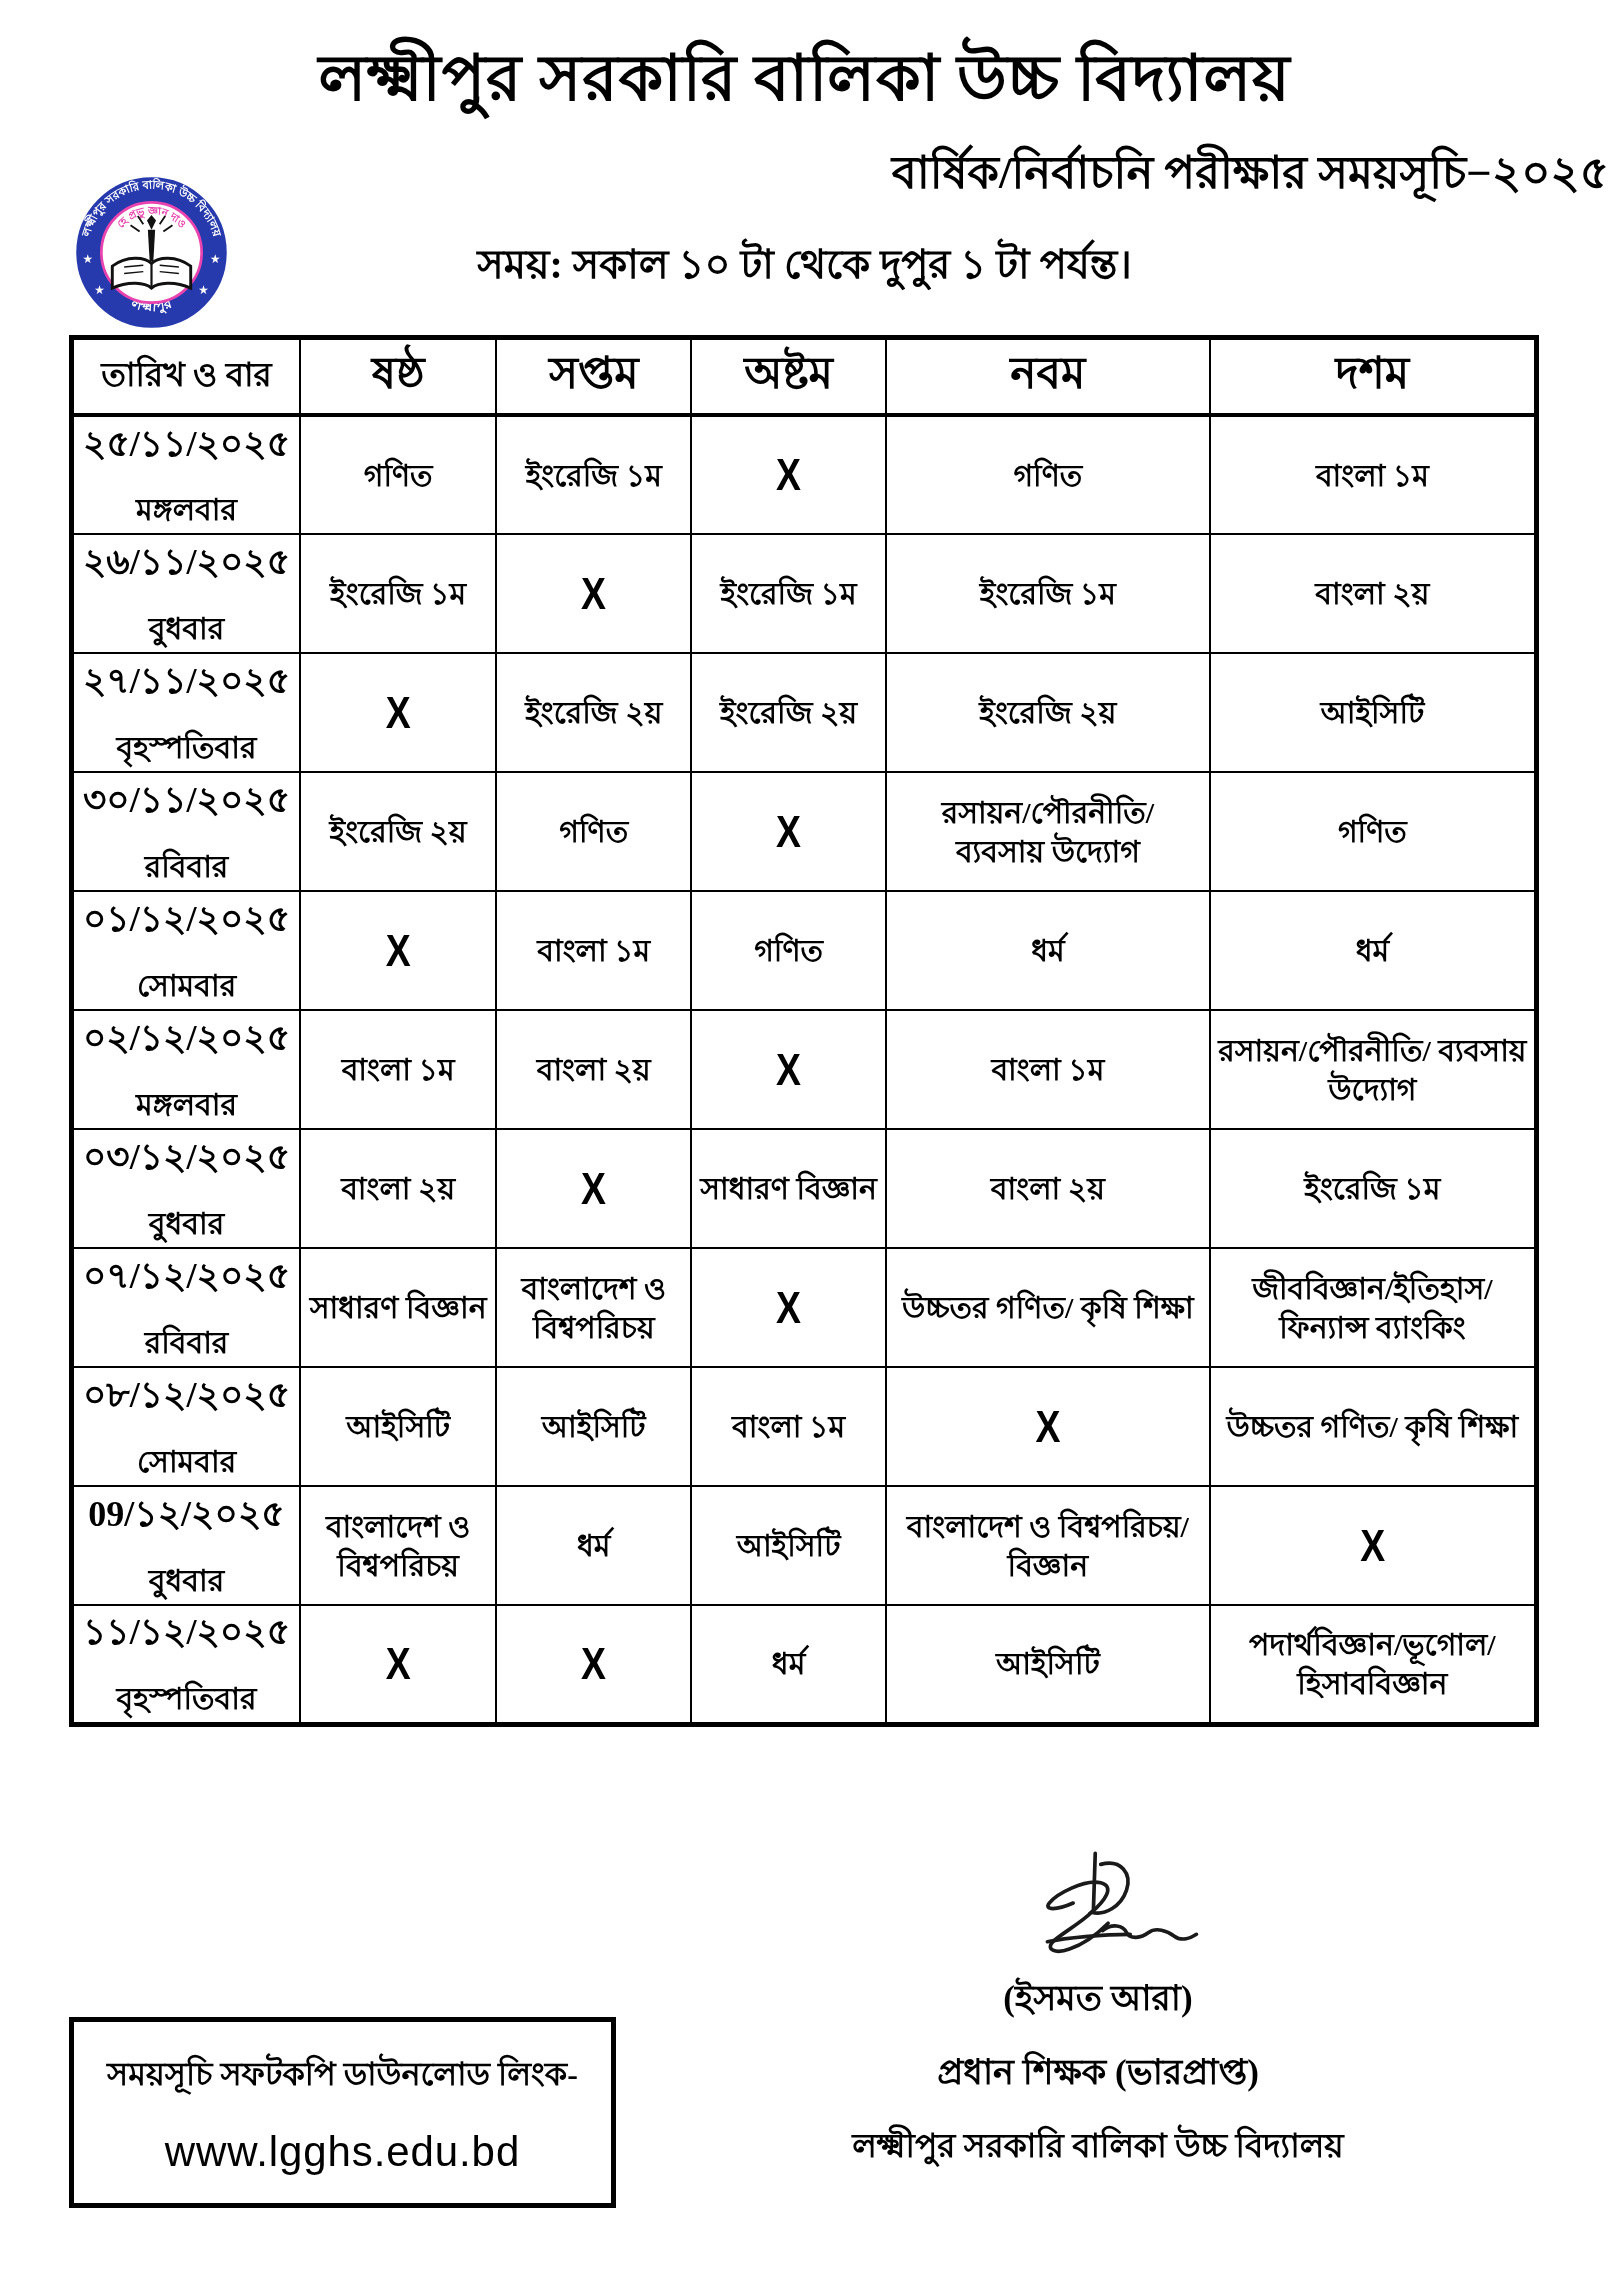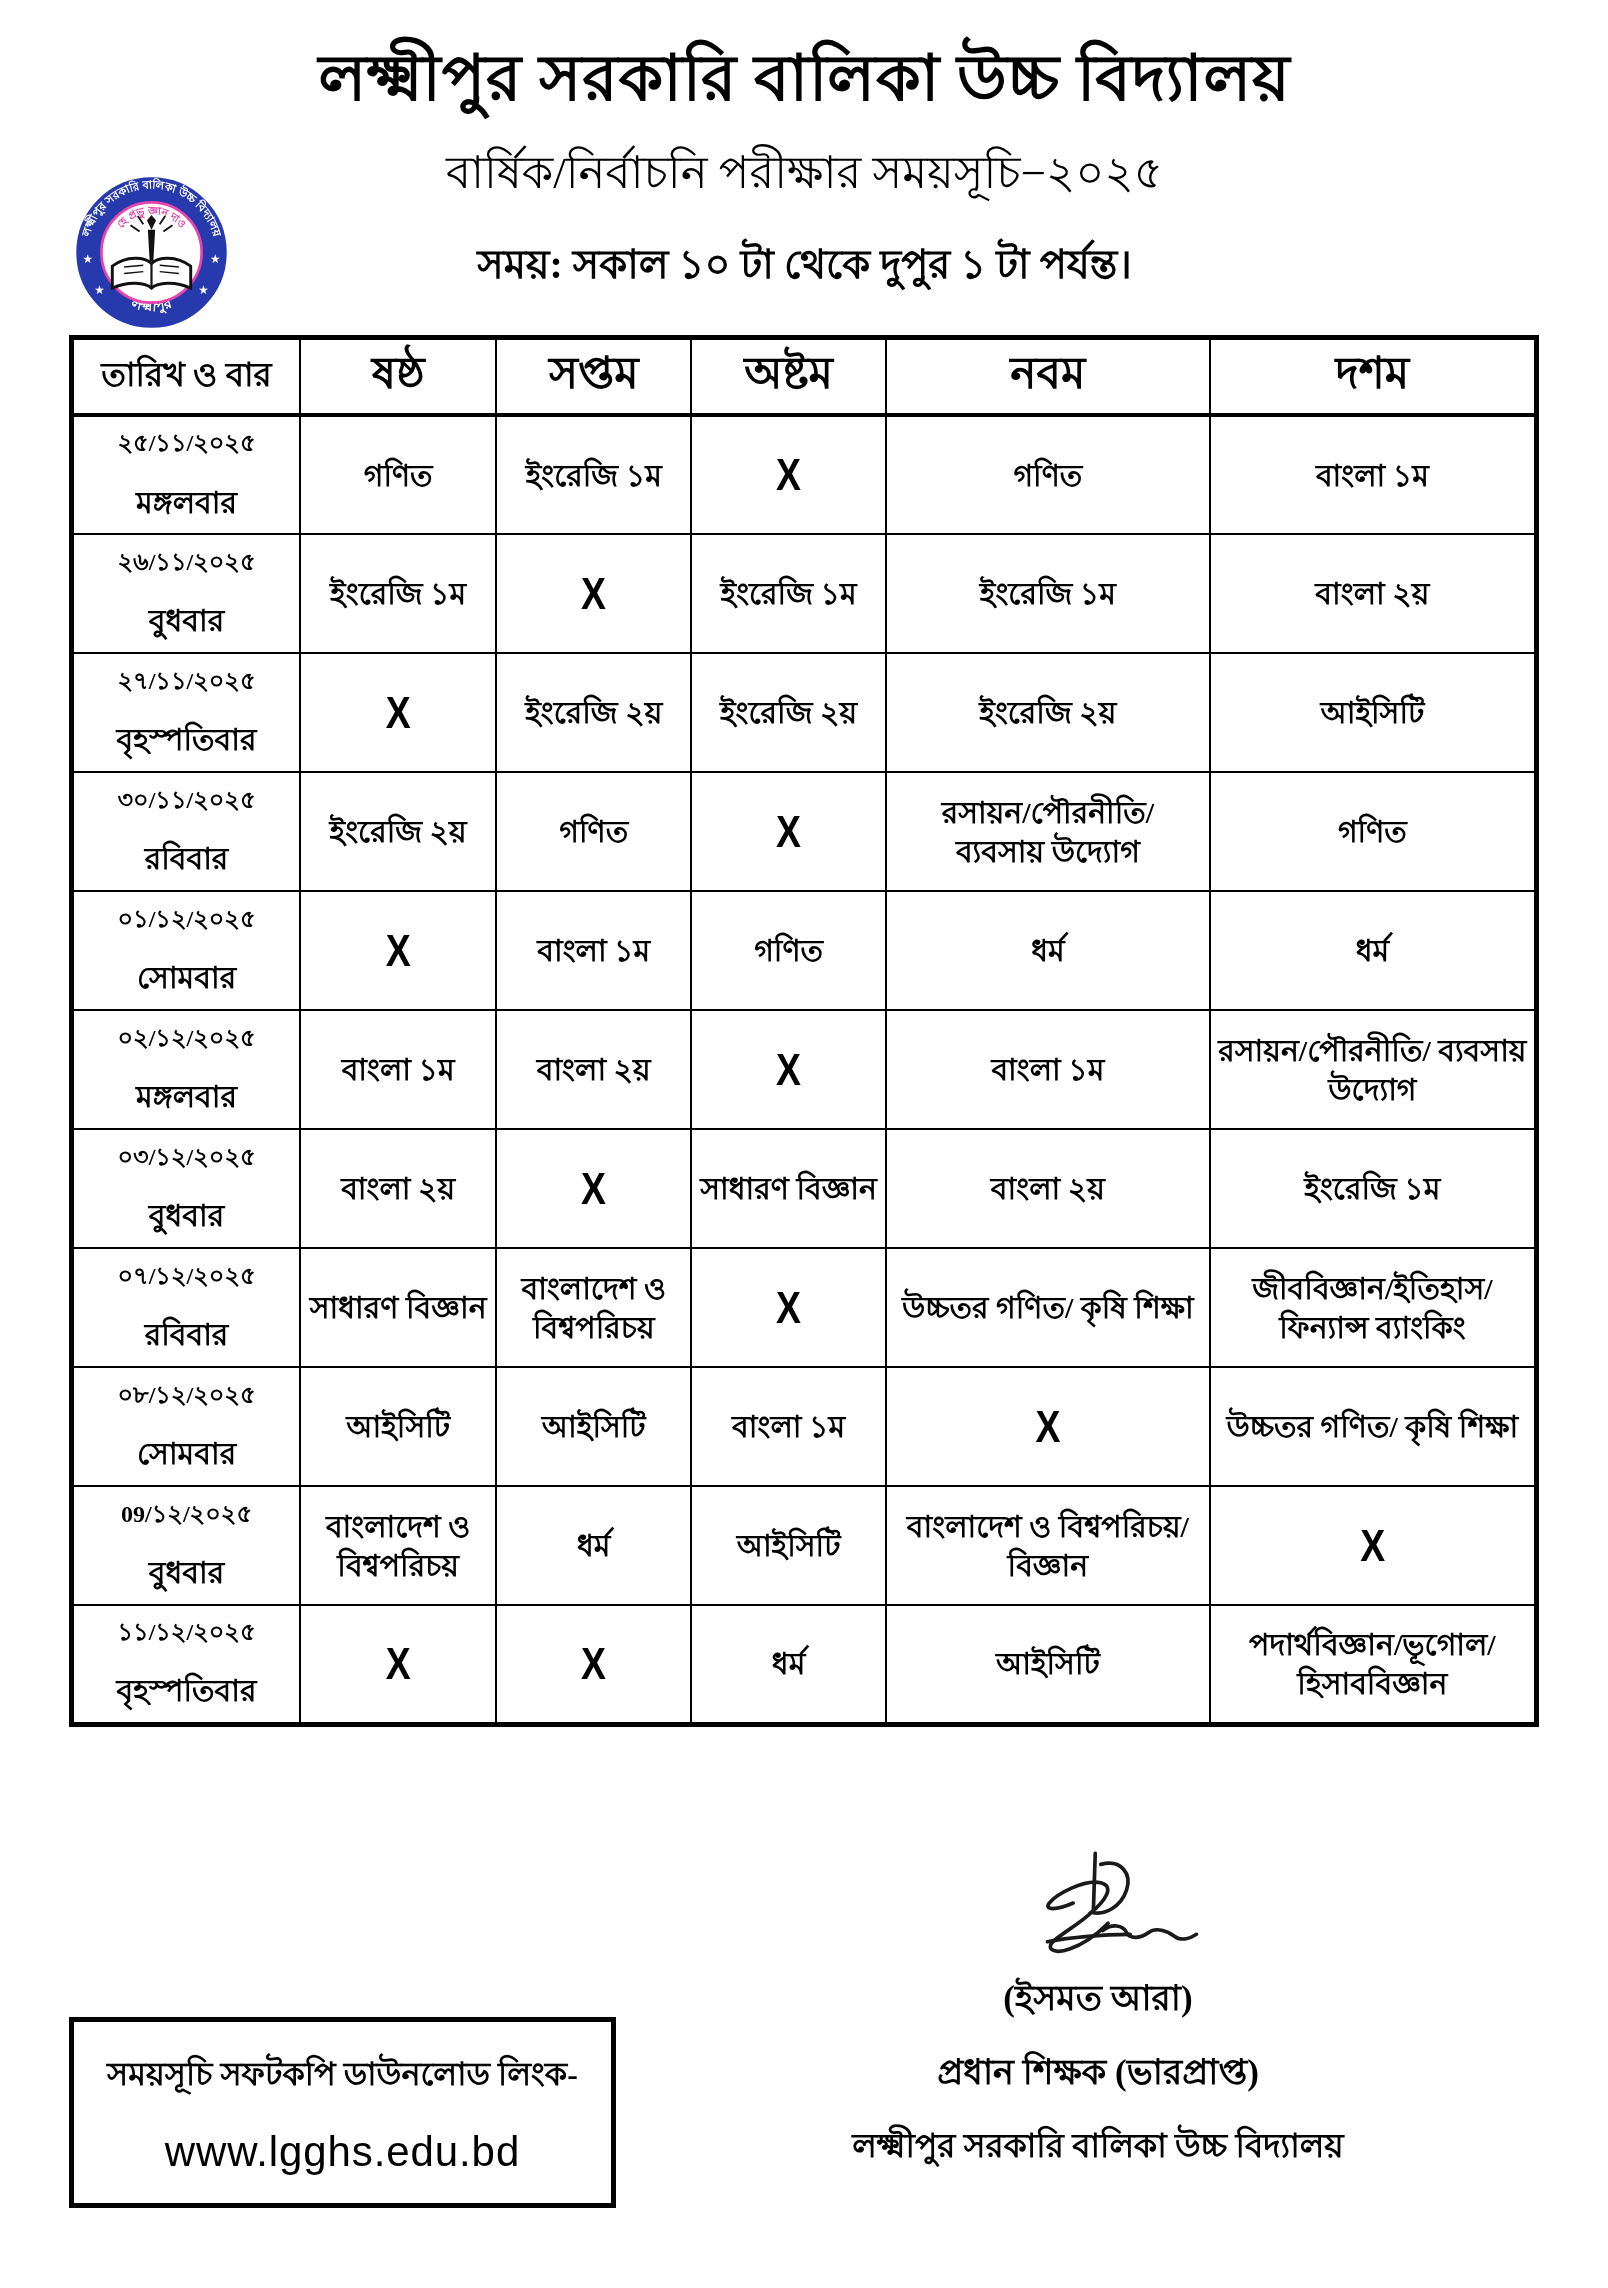--- a/index.html
+++ b/index.html
@@ -11,21 +11,21 @@
     color:#000;
     overflow:hidden;
   }
   
   .header{ text-align:center; padding-top:44px; }
   .title{
     font-size:64px; font-weight:bold; line-height:1.1;
     letter-spacing:0.9px;
   }
   .subtitle{
-    font-size:45px; font-weight:normal; margin-top:24px;
+    font-size:45px; font-weight:bold; margin-top:24px;text-align:right;
   }
   .timeline{
     font-size:40px; font-weight:bold; margin-top:20px;
   }
   .logo{ position:absolute; left:74px; top:175px; width:155px; height:155px; }
   
   table.schedule{
     position:absolute; left:69px; top:335px;
     width:1470px;
     border-collapse:collapse;
@@ -43,21 +43,21 @@
     font-size:44px; font-weight:bold; text-align:center; vertical-align:middle;
     padding:0;
   }
   thead th.datehead{ font-size:33px; }
   tbody tr{ height:119px; }
   tbody td{
     text-align:center; vertical-align:middle;
     font-size:30px; font-weight:bold; line-height:1.3;
     padding:1.8px 7.4px;
   }
-  td.datecell .date{ font-size:24px; font-weight:bold; }
+  td.datecell .date{ font-size:36px; font-weight:bold; }
   td.datecell .day{ font-size:30px; font-weight:bold; margin-top:23px; }
   td.xmark{
     font-family:"Liberation Sans","DejaVu Sans",sans-serif;
     font-size:44px; font-weight:600; transform:scaleX(.85);
   }
   
   .download-box{
     position:absolute; left:69px; top:2017px;
     width:537px; height:181px;
     border:5.5px solid #000;

